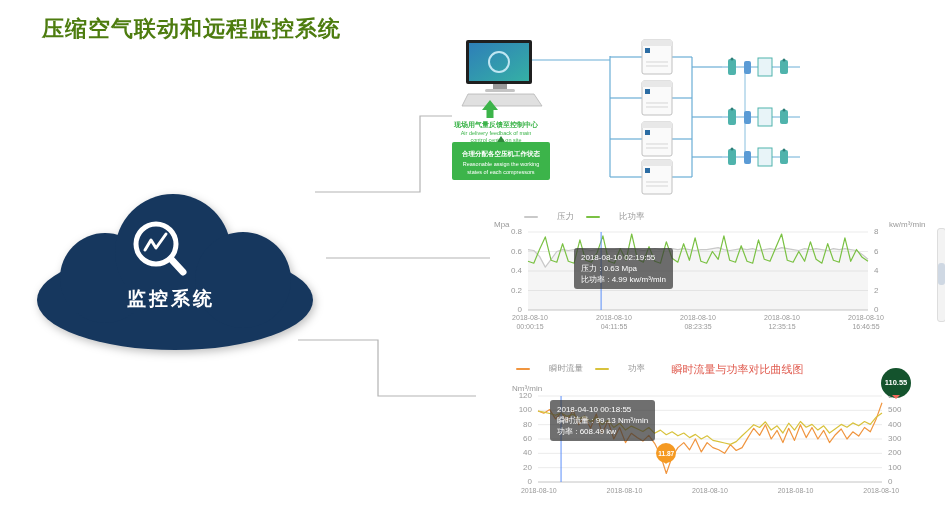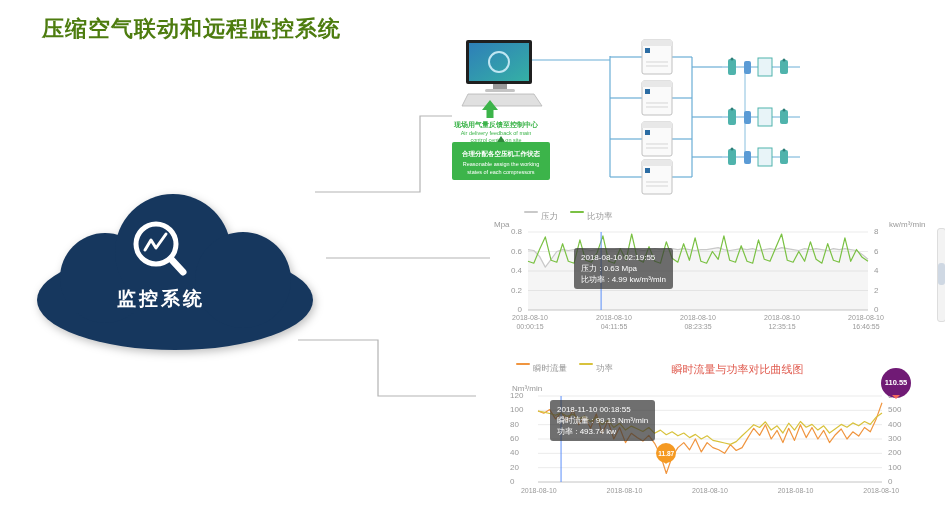--- a/index.html
+++ b/index.html
@@ -5,59 +5,59 @@
   html,body{margin:0;padding:0;background:#fff;}
   .canvas{position:relative;width:945px;height:529px;background:#fff;overflow:hidden;
           font-family:"Liberation Sans",sans-serif;}
   .page-title{position:absolute;left:42px;top:14px;margin:0;font-size:22px;font-weight:bold;
               color:#4d7c0f;letter-spacing:1px;}
   
   .connectors{position:absolute;left:0;top:0;width:945px;height:529px;pointer-events:none;}
   
   .cloud{position:absolute;left:35px;top:190px;width:280px;height:165px;}
   .cloud svg{filter:drop-shadow(2px 3px 4px rgba(0,0,0,0.25));}
-  .cloud-label{position:absolute;left:36px;top:96px;width:180px;text-align:center;color:#fff;
+  .cloud-label{position:absolute;left:46px;top:96px;width:180px;text-align:center;color:#fff;
                font-weight:bold;font-size:19px;letter-spacing:3px;}
   
   .diagram{position:absolute;left:430px;top:32px;width:515px;height:175px;}
   
   .chart-panel{position:absolute;width:455px;}
   #chart1{left:490px;top:208px;height:132px;}
   #chart2{left:490px;top:360px;height:168px;margin-left:20px;}
   .chart-title{position:absolute;left:60px;right:60px;top:2px;text-align:center;font-size:11px;}
   #chart1 .chart-title{color:#b39cd9;}
   #chart2 .chart-title{color:#e05a4e;}
   .legend{position:absolute;top:3px;display:flex;gap:12px;font-size:8.5px;color:#999;align-items:center;z-index:4;}
   #chart1 .legend{left:34px;}
   #chart2 .legend{left:6px;}
-  .legend-item{display:flex;gap:3px;cursor:pointer;}
+  .legend-item{display:flex;align-items:center;gap:19px;cursor:pointer;}
   .lgmark{display:inline-block;width:14px;height:2px;border-radius:1px;background:#ccc;}
   .yunit{position:absolute;font-size:8px;color:#999;white-space:nowrap;}
   #c1-ul{left:4px;top:12px;} #c1-ur{left:382px;top:12px;padding-left:17px;} #c2-ul{left:2px;top:24px;}
   .yticks{position:absolute;display:flex;flex-direction:column;justify-content:space-between;
           font-size:8px;color:#999;line-height:8px;}
   #c1-yl{left:0;top:20px;width:32px;height:86px;align-items:flex-end;}
   #c1-yr{left:384px;top:20px;width:30px;height:86px;align-items:flex-start;}
-  #c2-yl{left:0;top:32px;width:22px;height:94px;}
+  #c2-yl{left:0;top:32px;width:22px;height:94px;align-items:flex-end;}
   #c2-yr{left:378px;top:32px;width:30px;height:94px;align-items:flex-start;}
   svg.plot{position:absolute;overflow:visible;}
   #c1-plot{left:38px;top:24px;} #c2-plot{left:28px;top:36px;}
   .xticks{position:absolute;display:flex;font-size:7px;color:#999;text-align:center;}
   #c1-x{left:-2px;top:105px;width:420px;}
   #c2-x{left:-14px;top:126px;width:428px;}
   .xcell{flex:1;line-height:9px;}
   .tooltip{position:absolute;background:rgba(55,55,55,0.72);color:#fff;font-size:8px;line-height:11px;
            padding:4px 7px;border-radius:3px;z-index:5;white-space:nowrap;}
   #c1-tip{left:84px;top:40px;} #c2-tip{left:40px;top:40px;}
   .slider{position:absolute;left:447px;top:20px;width:7px;height:92px;background:#f3f3f3;
           border:1px solid #ddd;border-radius:3px;cursor:pointer;}
   .slider-handle{position:absolute;left:0;top:34px;width:100%;height:22px;background:#cfd8e3;border-radius:3px;}
   .badge{position:absolute;border-radius:50%;color:#fff;display:flex;align-items:center;
          justify-content:center;z-index:6;font-weight:bold;}
-  .badge-lg{width:30px;height:30px;background:#701a75;font-size:7.5px;}
+  .badge-lg{width:30px;height:30px;background:#14532d;font-size:7.5px;}
   .badge-sm{width:20px;height:20px;background:#f59a23;font-size:6.5px;}
   .badge-lg::after,.badge-sm::after{content:'';position:absolute;bottom:-5px;left:50%;
          transform:translateX(-50%);border:4px solid transparent;}
   .badge-lg::after{border-top-color:#f4695c;}
   .badge-sm::after{border-top-color:#f59a23;}
 </style>
 </head>
 <body>
 
 <div class="canvas">
@@ -312,23 +312,23 @@
           <div>2018-08-10</div>
         </div>
         <div class="xcell">
           <div>2018-08-10</div>
         </div>
         <div class="xcell">
           <div>2018-08-10</div>
         </div>
       </div>
     <div class="tooltip" id="c2-tip">
-      <div>2018-11-10 00:18:55</div>
+      <div>2018-04-10 00:18:55</div>
       <div>瞬时流量 : 99.13 Nm³/min</div>
-      <div>功率 : 493.74 kw</div>
+      <div>功率 : 608.49 kw</div>
     </div>
     <div class="badge badge-lg" id="c2-badge-0" style="left: 371px; top: 7.7725px;">
       <span>110.55</span>
     </div>
     <div class="badge badge-sm" id="c2-badge-1" style="left: 146.312px; top: 83.4932px;">
       <span>11.87</span>
     </div>
   </div>
 
 </div>

